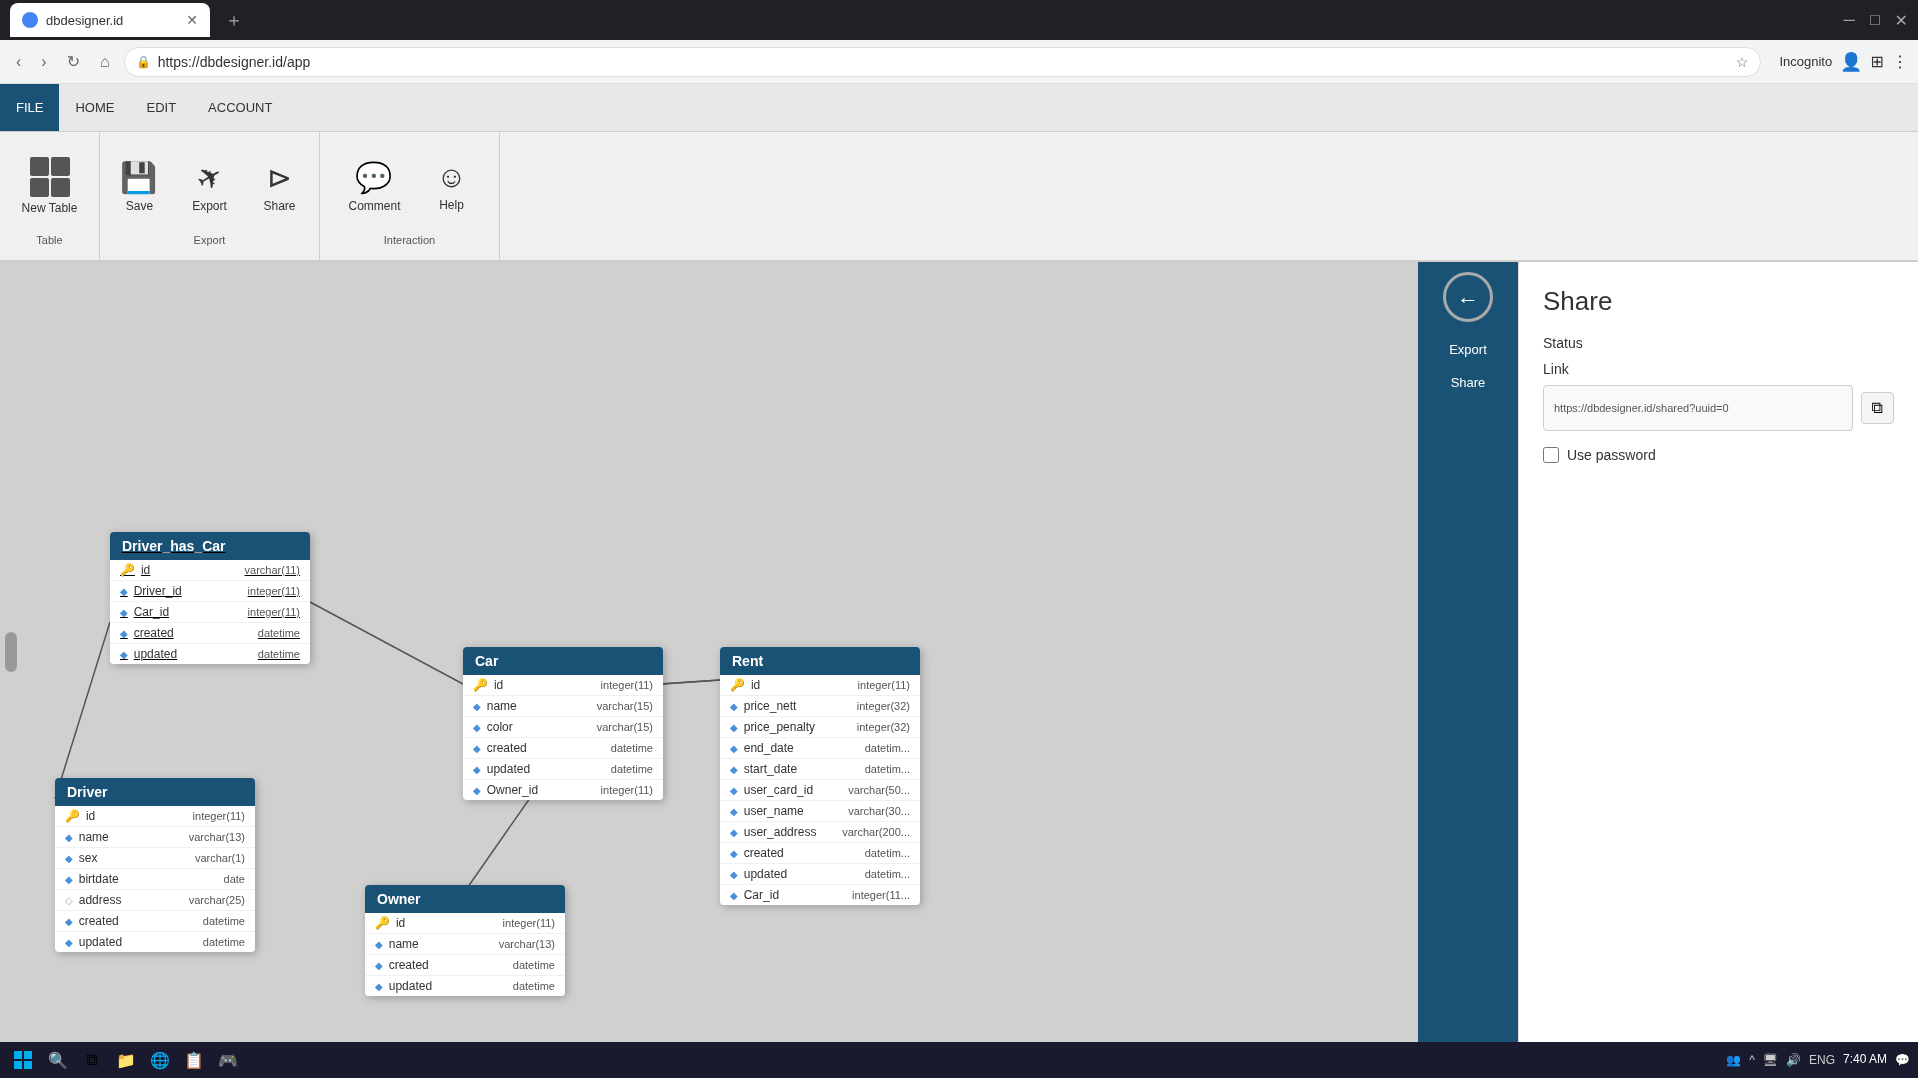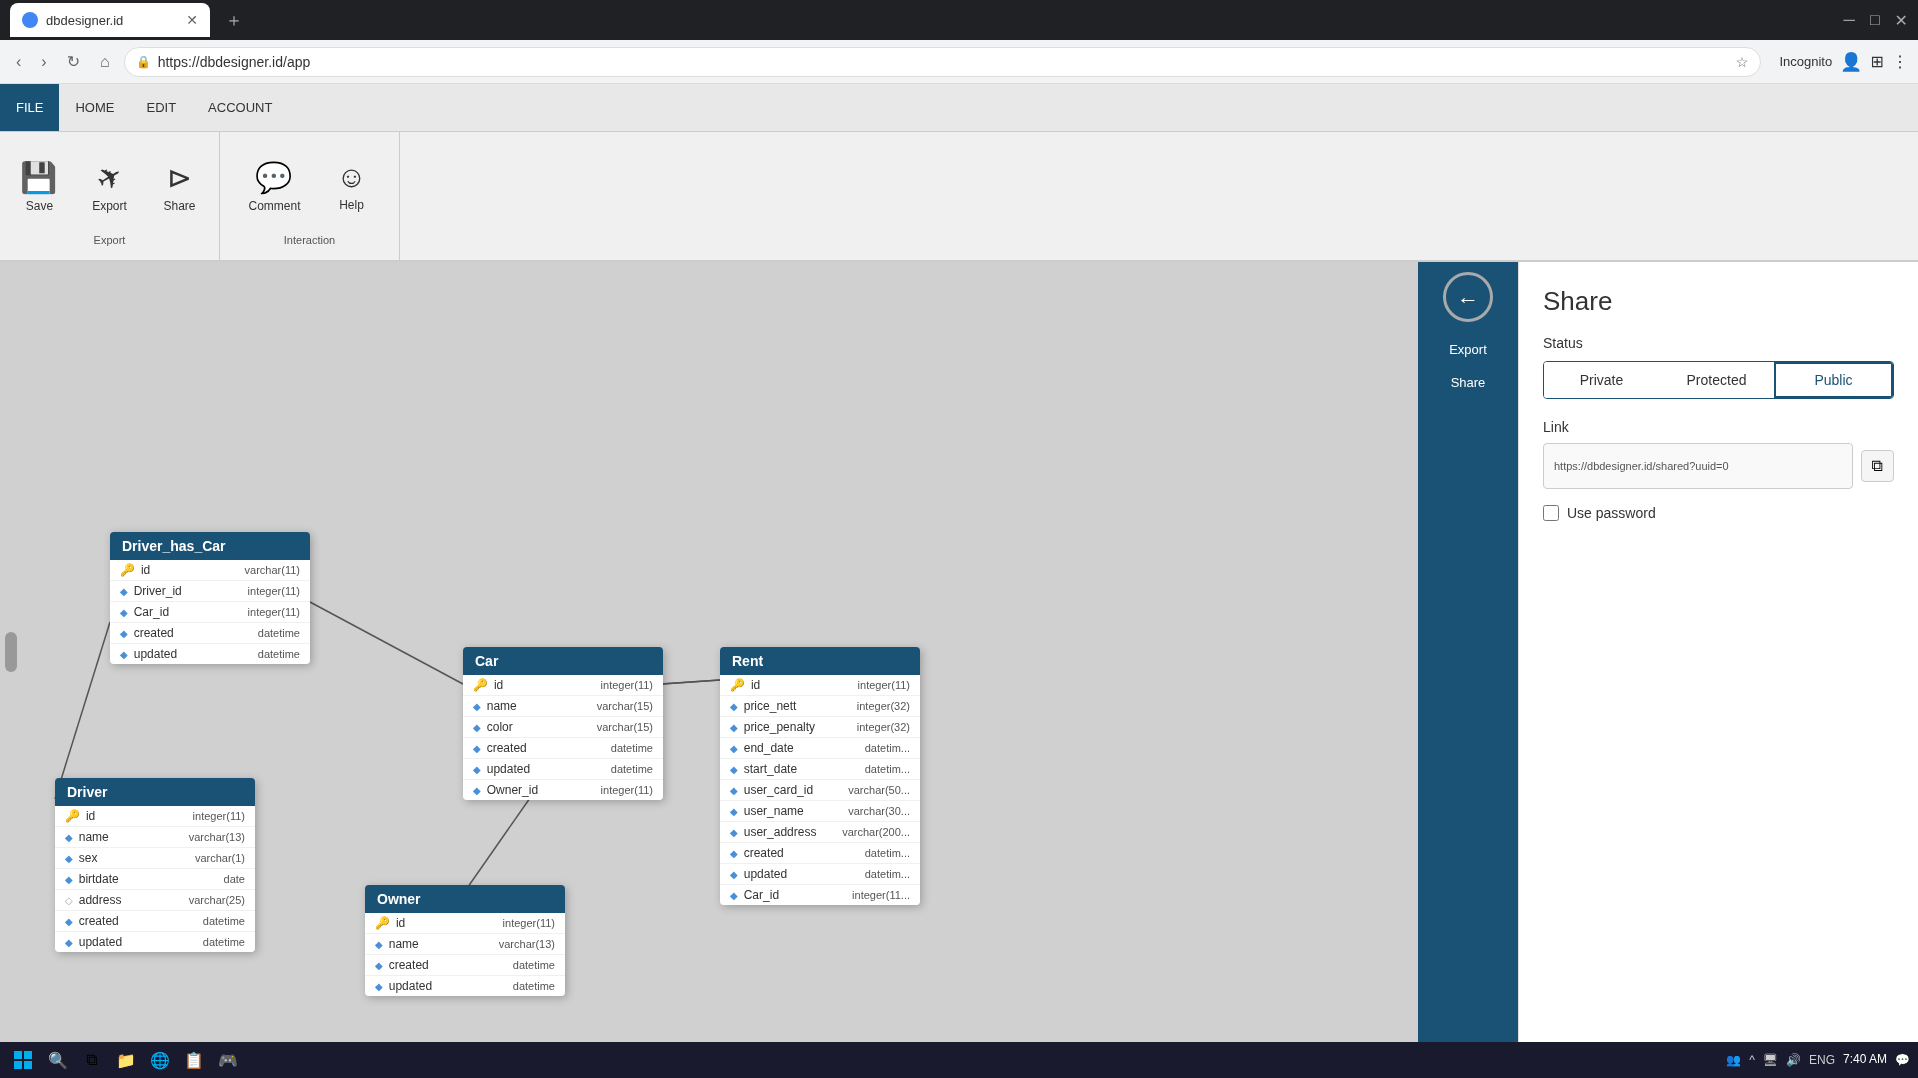--- a/index.html
+++ b/index.html
@@ -132,20 +132,34 @@
   <div class="toolbar-tab">
     <span>EDIT</span>
   </div>
   <div class="toolbar-tab">
     <span>ACCOUNT</span>
   </div>
 </div>
 
 <div class="ribbon">
 
+  <div class="ribbon-section" style="min-width:100px;">
+    <div class="ribbon-items">
+      <div class="ribbon-item">
+        <div class="ribbon-icon" style="display:grid; grid-template-columns:1fr 1fr; gap:2px; width:40px; height:40px;">
+          <div style="background:#555; border-radius:2px;"></div>
+          <div style="background:#555; border-radius:2px;"></div>
+          <div style="background:#555; border-radius:2px;"></div>
+          <div style="background:#555; border-radius:2px;"></div>
+        </div>
+        <span class="ribbon-label">New Table</span>
+      </div>
+    </div>
+    <div class="ribbon-section-label">Table</div>
+  </div>
 
   <div class="ribbon-section" style="min-width:220px;">
     <div class="ribbon-items">
       <div class="ribbon-item">
         <div class="ribbon-icon" style="font-size:30px;">💾</div>
         <span class="ribbon-label">Save</span>
       </div>
       <div class="ribbon-item">
         <div class="ribbon-icon" style="font-size:30px; transform: rotate(-30deg); display:inline-block;">✈</div>
         <span class="ribbon-label">Export</span>
@@ -184,21 +198,21 @@
       <line x1="720" y1="422" x2="720" y2="422" stroke="#555" stroke-width="1.5"></line>
       <line x1="660" y1="422" x2="720" y2="418" stroke="#555" stroke-width="1.5"></line>
 
       <line x1="55" y1="537" x2="110" y2="360" stroke="#555" stroke-width="1.5"></line>
 
       <line x1="463" y1="632" x2="530" y2="536" stroke="#555" stroke-width="1.5"></line>
 
       <line x1="720" y1="418" x2="663" y2="422" stroke="#555" stroke-width="1.5" marker-end="url(#arrow)"></line>
     </svg>
 
-    <div class="db-table" style="left:110px; top:270px; width:168px;">
+    <div class="db-table" style="left:110px; top:270px; width:168px;text-decoration:underline;">
       <div class="db-table-header">Driver_has_Car</div>
       <div class="db-table-body">
         <div class="db-table-row">
           <span class="field-icon-key">🔑</span>
           <span class="field-name">id</span>
           <span class="field-type">varchar(11)</span>
         </div>
         <div class="db-table-row">
           <span class="field-icon-diamond">◆</span>
           <span class="field-name">Driver_id</span>
@@ -393,25 +407,20 @@
     <button class="side-panel-back">
       <span>←</span>
     </button>
     <div class="side-panel-item">Export</div>
     <div class="side-panel-item">Share</div>
   </div>
 
   <div class="share-panel">
     <div class="share-title">Share</div>
     <div class="share-section-label">Status</div>
-    <div class="status-buttons">
-      <button class="status-btn">Private</button>
-      <button class="status-btn">Protected</button>
-      <button class="status-btn active">Public</button>
-    </div>
     <div class="share-link-label">Link</div>
     <div class="share-link-row">
       <input class="share-link-input" type="text" readonly="" value="https://dbdesigner.id/shared?uuid=0" style="">
       <button class="copy-btn">⧉</button>
     </div>
     <div class="password-row">
       <input type="checkbox" class="password-checkbox" style="">
       <span class="password-label">Use password</span>
     </div>
   </div>

